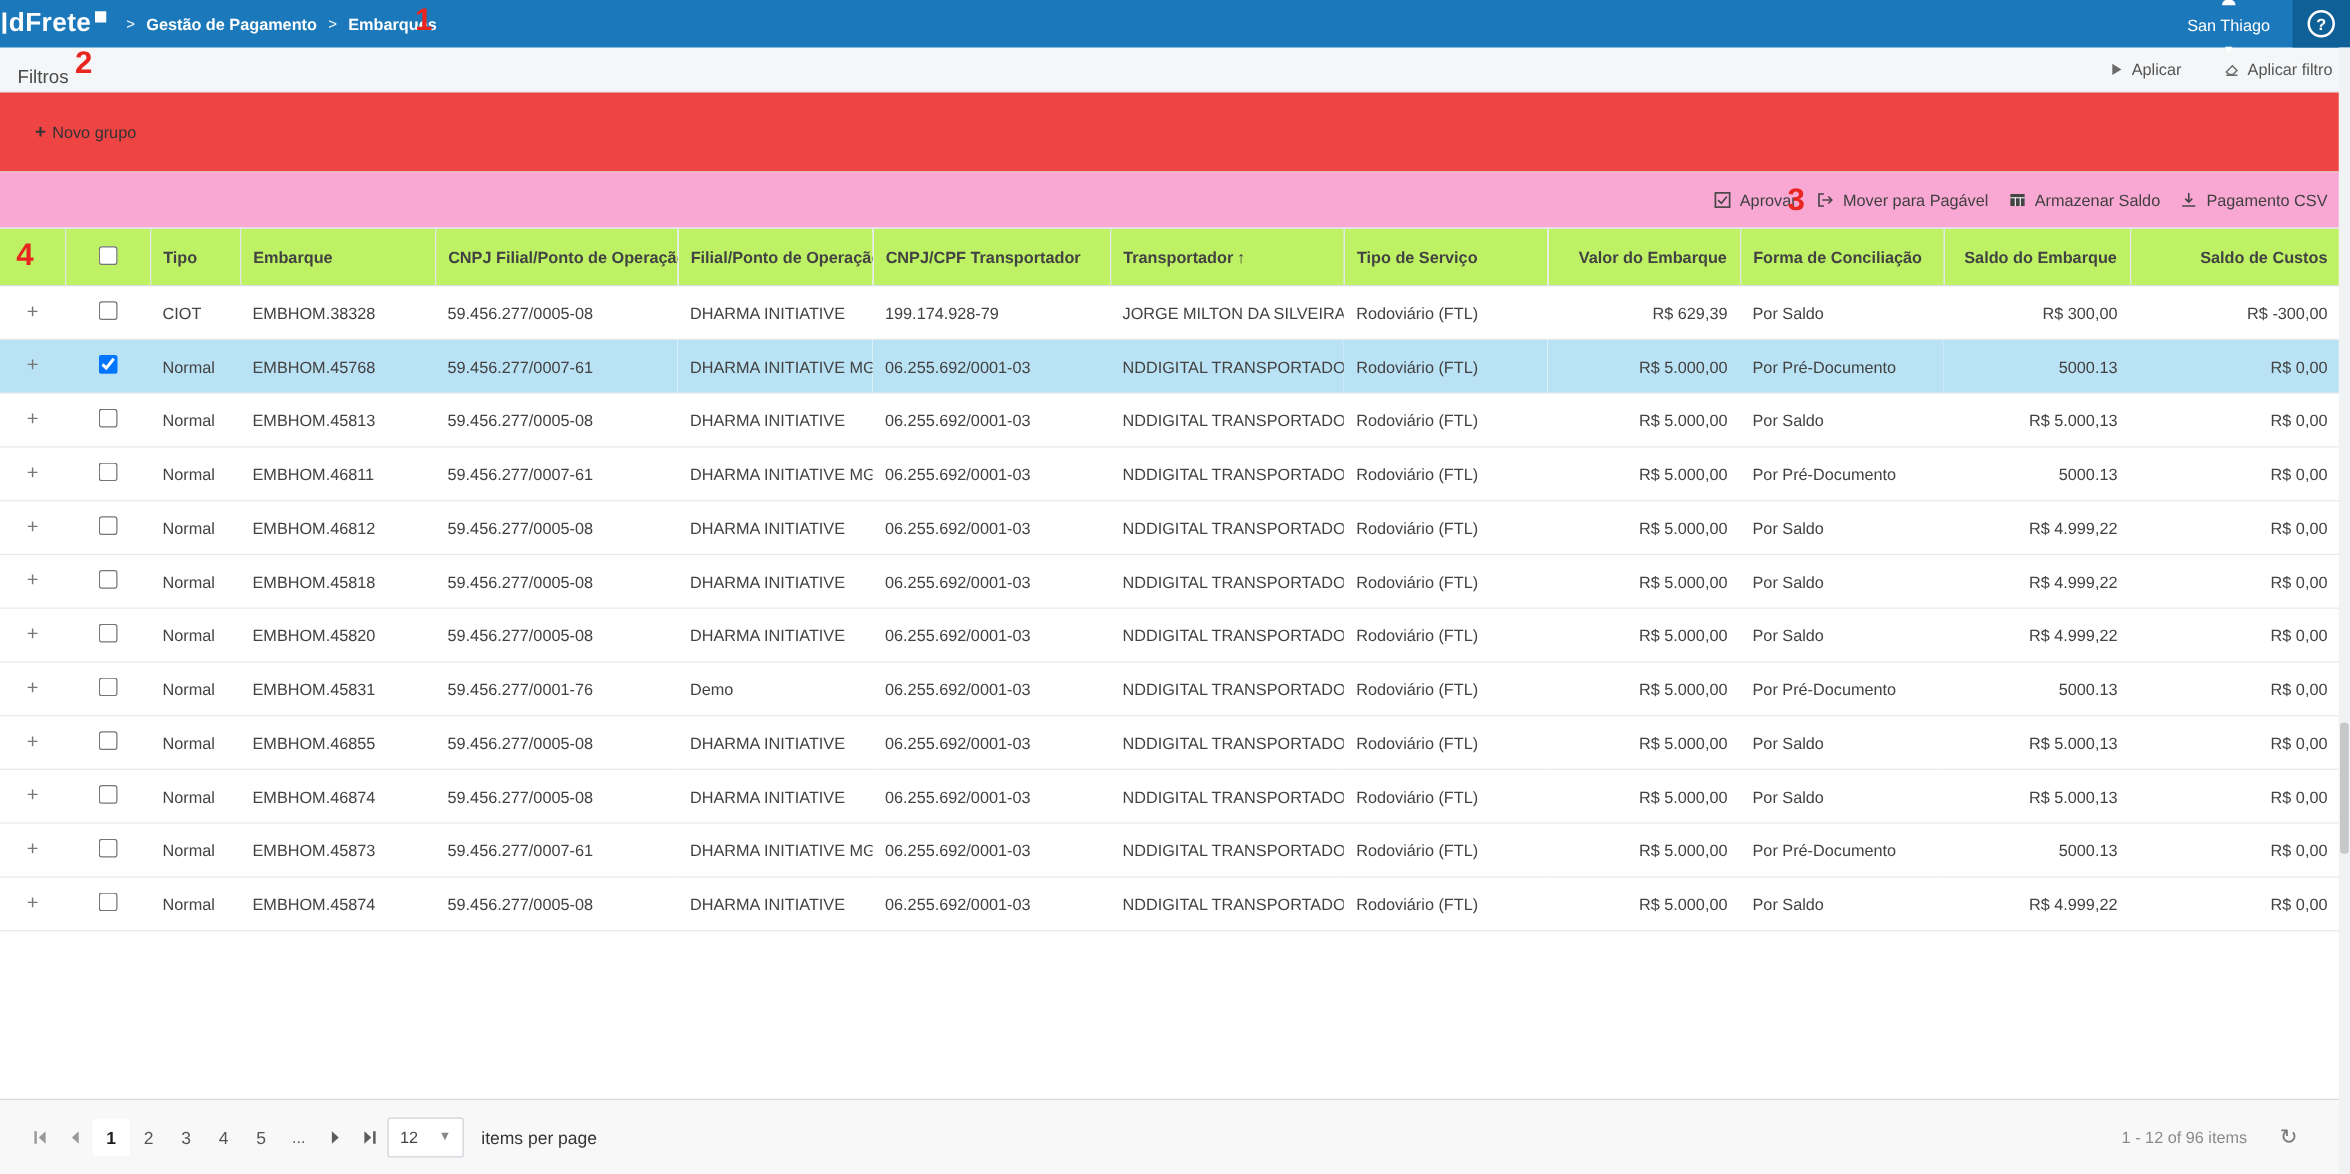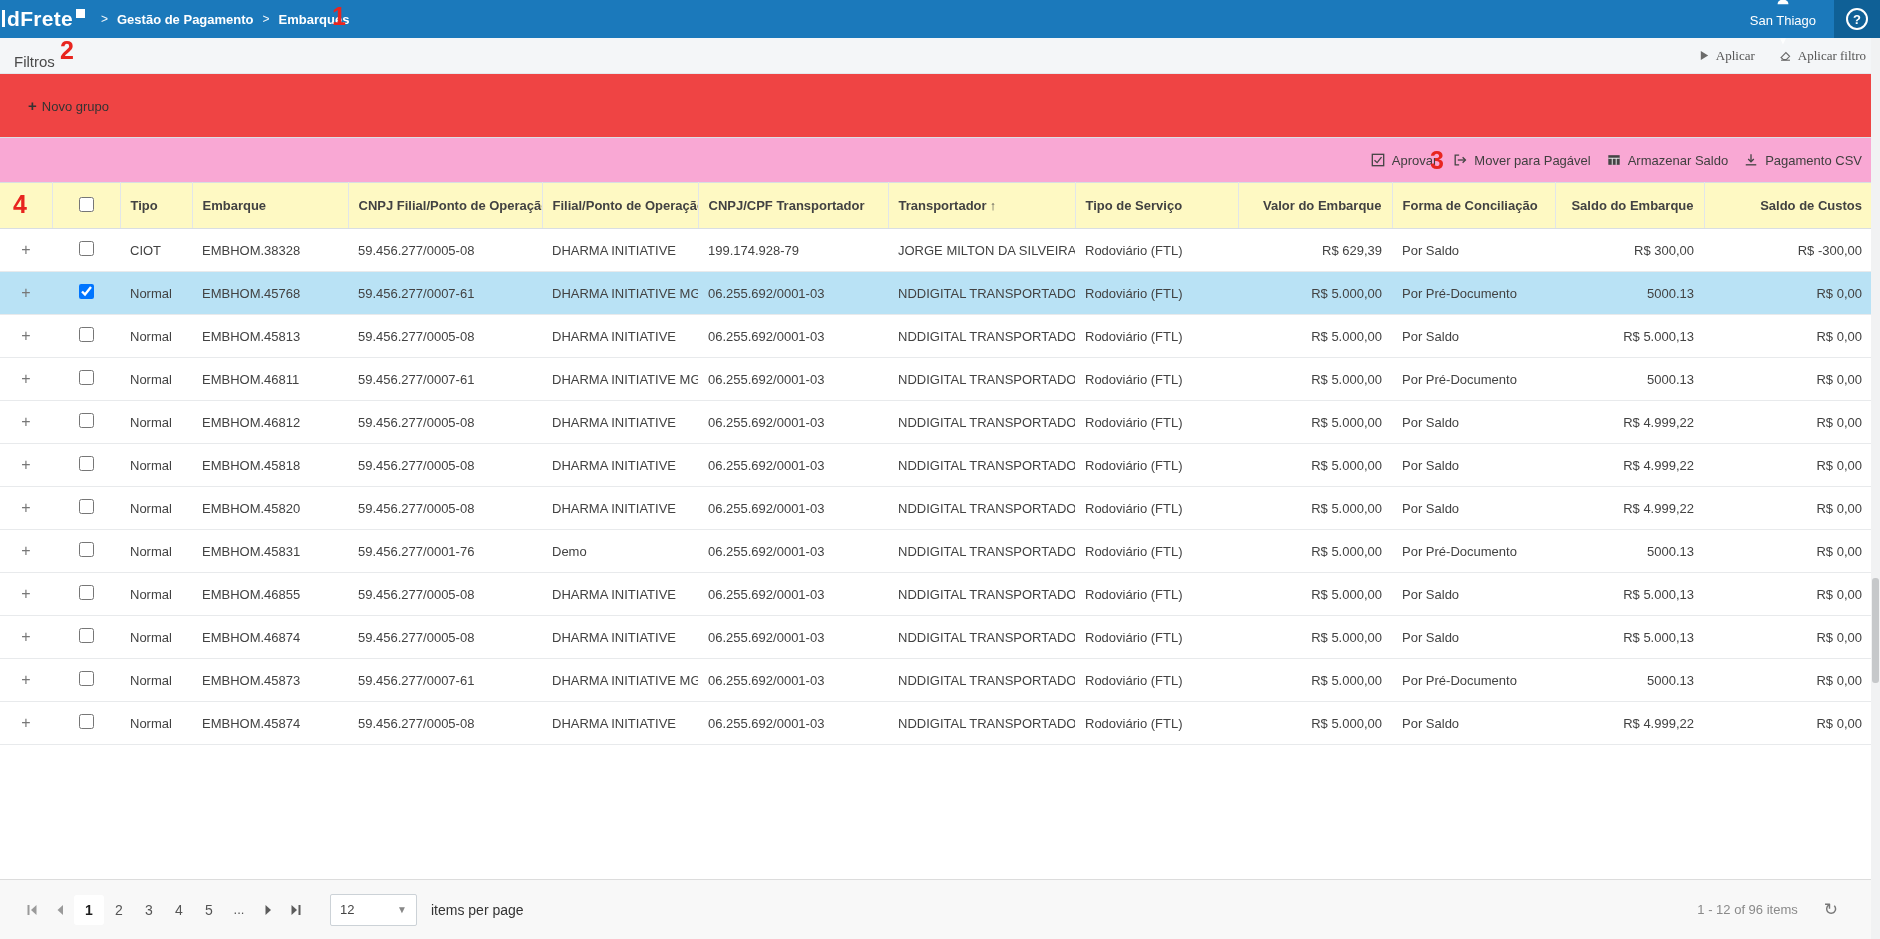--- a/index.html
+++ b/index.html
@@ -19,54 +19,54 @@
   .crumb-sep { font-weight:normal; opacity:.95; font-size:12px; }
   .topbar-right { margin-left:auto; display:flex; align-items:center; height:100%; }
   .user-menu { display:flex; align-items:center; gap:7px; padding:0 18px; font-size:13px; cursor:pointer;flex-direction:column; }
   .chev { font-size:10px; opacity:.9; }
   .help-btn { width:46px; height:38px; background:#0f6096; display:flex; align-items:center; justify-content:center; cursor:pointer; }
   .help-circle { width:22px; height:22px; border:2px solid #fff; border-radius:50%; display:flex; align-items:center; justify-content:center; font-weight:bold; font-size:13px; }
 
   
   .filter-bar { height:36px; background:#f4f6f8; display:flex; align-items:center; padding:0 14px; border-bottom:1px solid #e4e9ed; }
   .filter-title { font-size:15px; color:#4a4a4a;margin-top:12px; }
-  .filter-actions { margin-left:auto; display:flex; gap:24px; color:#555;font-family:Liberation Serif, serif; }
+  .filter-actions { margin-left:auto; display:flex; gap:34px; color:#555; }
   .filter-action { display:flex; align-items:center; gap:6px; cursor:pointer; }
   .group-area { height:64px; background:#ef4444; border-bottom:1px solid #dbe1e6; display:flex; align-items:center; padding:0 28px; }
   .new-group { color:#333; cursor:pointer; }
   .new-group .plus { font-weight:bold; margin-right:5px; font-size:15px; }
 
   
   .grid-toolbar { height:44px; display:flex; align-items:center; justify-content:flex-end; gap:16px; padding-right:18px; color:#3f3f3f; background:#f9a8d4; }
   .tb-action { display:flex; align-items:center; gap:7px; cursor:pointer; }
   .tb-action svg { display:block; }
 
   
   table.grid { width:1872px; border-collapse:collapse; table-layout:fixed; }
   .grid th {
-    height:46px; background:#fef9c3; border-top:1px solid #d9dee2; border-bottom:1px solid #d9dee2;
+    height:46px; background:#bef264; border-top:1px solid #d9dee2; border-bottom:1px solid #d9dee2;
     border-right:1px solid #e2e6e9; font-size:13px; text-align:left; padding:0 10px;
     font-weight:bold; color:#424242; overflow:hidden; white-space:nowrap; cursor:pointer;
   }
   .grid th:last-child { border-right:none; }
   .grid td { height:43px; border-bottom:1px solid #e8eaec; padding:0 10px; overflow:hidden; white-space:nowrap; background:#fff; }
   .grid th.num, .grid td.num { text-align:right; }
   tr.selected td { background:#b9e2f5; }
   .c-expand { text-align:center !important; color:#777; font-size:16px; padding:0 !important; cursor:pointer; }
   .c-check { text-align:center !important; padding:0 !important; }
   .grid input[type=checkbox] { width:15px; height:15px; cursor:pointer; }
   .sort-arrow { font-weight:normal; margin-left:3px; }
 
   
   .pager { position:absolute; left:0; right:0; bottom:0; height:60px; background:#f8f8f8; border-top:1px solid #dcdcdc; display:flex; align-items:center; padding:0 18px; color:#555; z-index:2; }
   .pg-btn { width:28px; height:30px; display:flex; align-items:center; justify-content:center; cursor:pointer; }
   .pg-num { width:30px; height:30px; display:flex; align-items:center; justify-content:center; font-size:14px; color:#555; cursor:pointer; }
   .pg-num.active { font-weight:bold; color:#1d1d1d; background:#fff; border-radius:3px; }
   .pg-more { width:30px; text-align:center; color:#555; cursor:pointer; }
-  .size-select { width:87px; height:32px; border:1px solid #ccd2d7; background:#fff; display:flex; align-items:center; justify-content:space-between; padding:0 9px; margin-left:20px; border-radius:2px; color:#444; cursor:pointer; }
+  .size-select { width:61px; height:32px; border:1px solid #ccd2d7; background:#fff; display:flex; align-items:center; justify-content:space-between; padding:0 9px; border-radius:2px; color:#444; cursor:pointer; }
   .size-select .chev2 { color:#888; font-size:10px; }
   .ipp-label { margin-left:14px; color:#333; font-size:14px; }
   .pager-right { margin-left:auto; display:flex; align-items:center; gap:26px; color:#8a8a8a; font-size:13px; padding-right:24px; }
   .refresh { font-size:17px; color:#777; cursor:pointer; }
 
   
   .vscroll { position:absolute; top:38px; right:0; width:9px; bottom:0; background:#f1f2f3; z-index:5; }
   .vthumb { position:absolute; top:540px; left:1px; width:7px; height:105px; background:#c6c8ca; border-radius:3px; cursor:pointer; }
 
   

